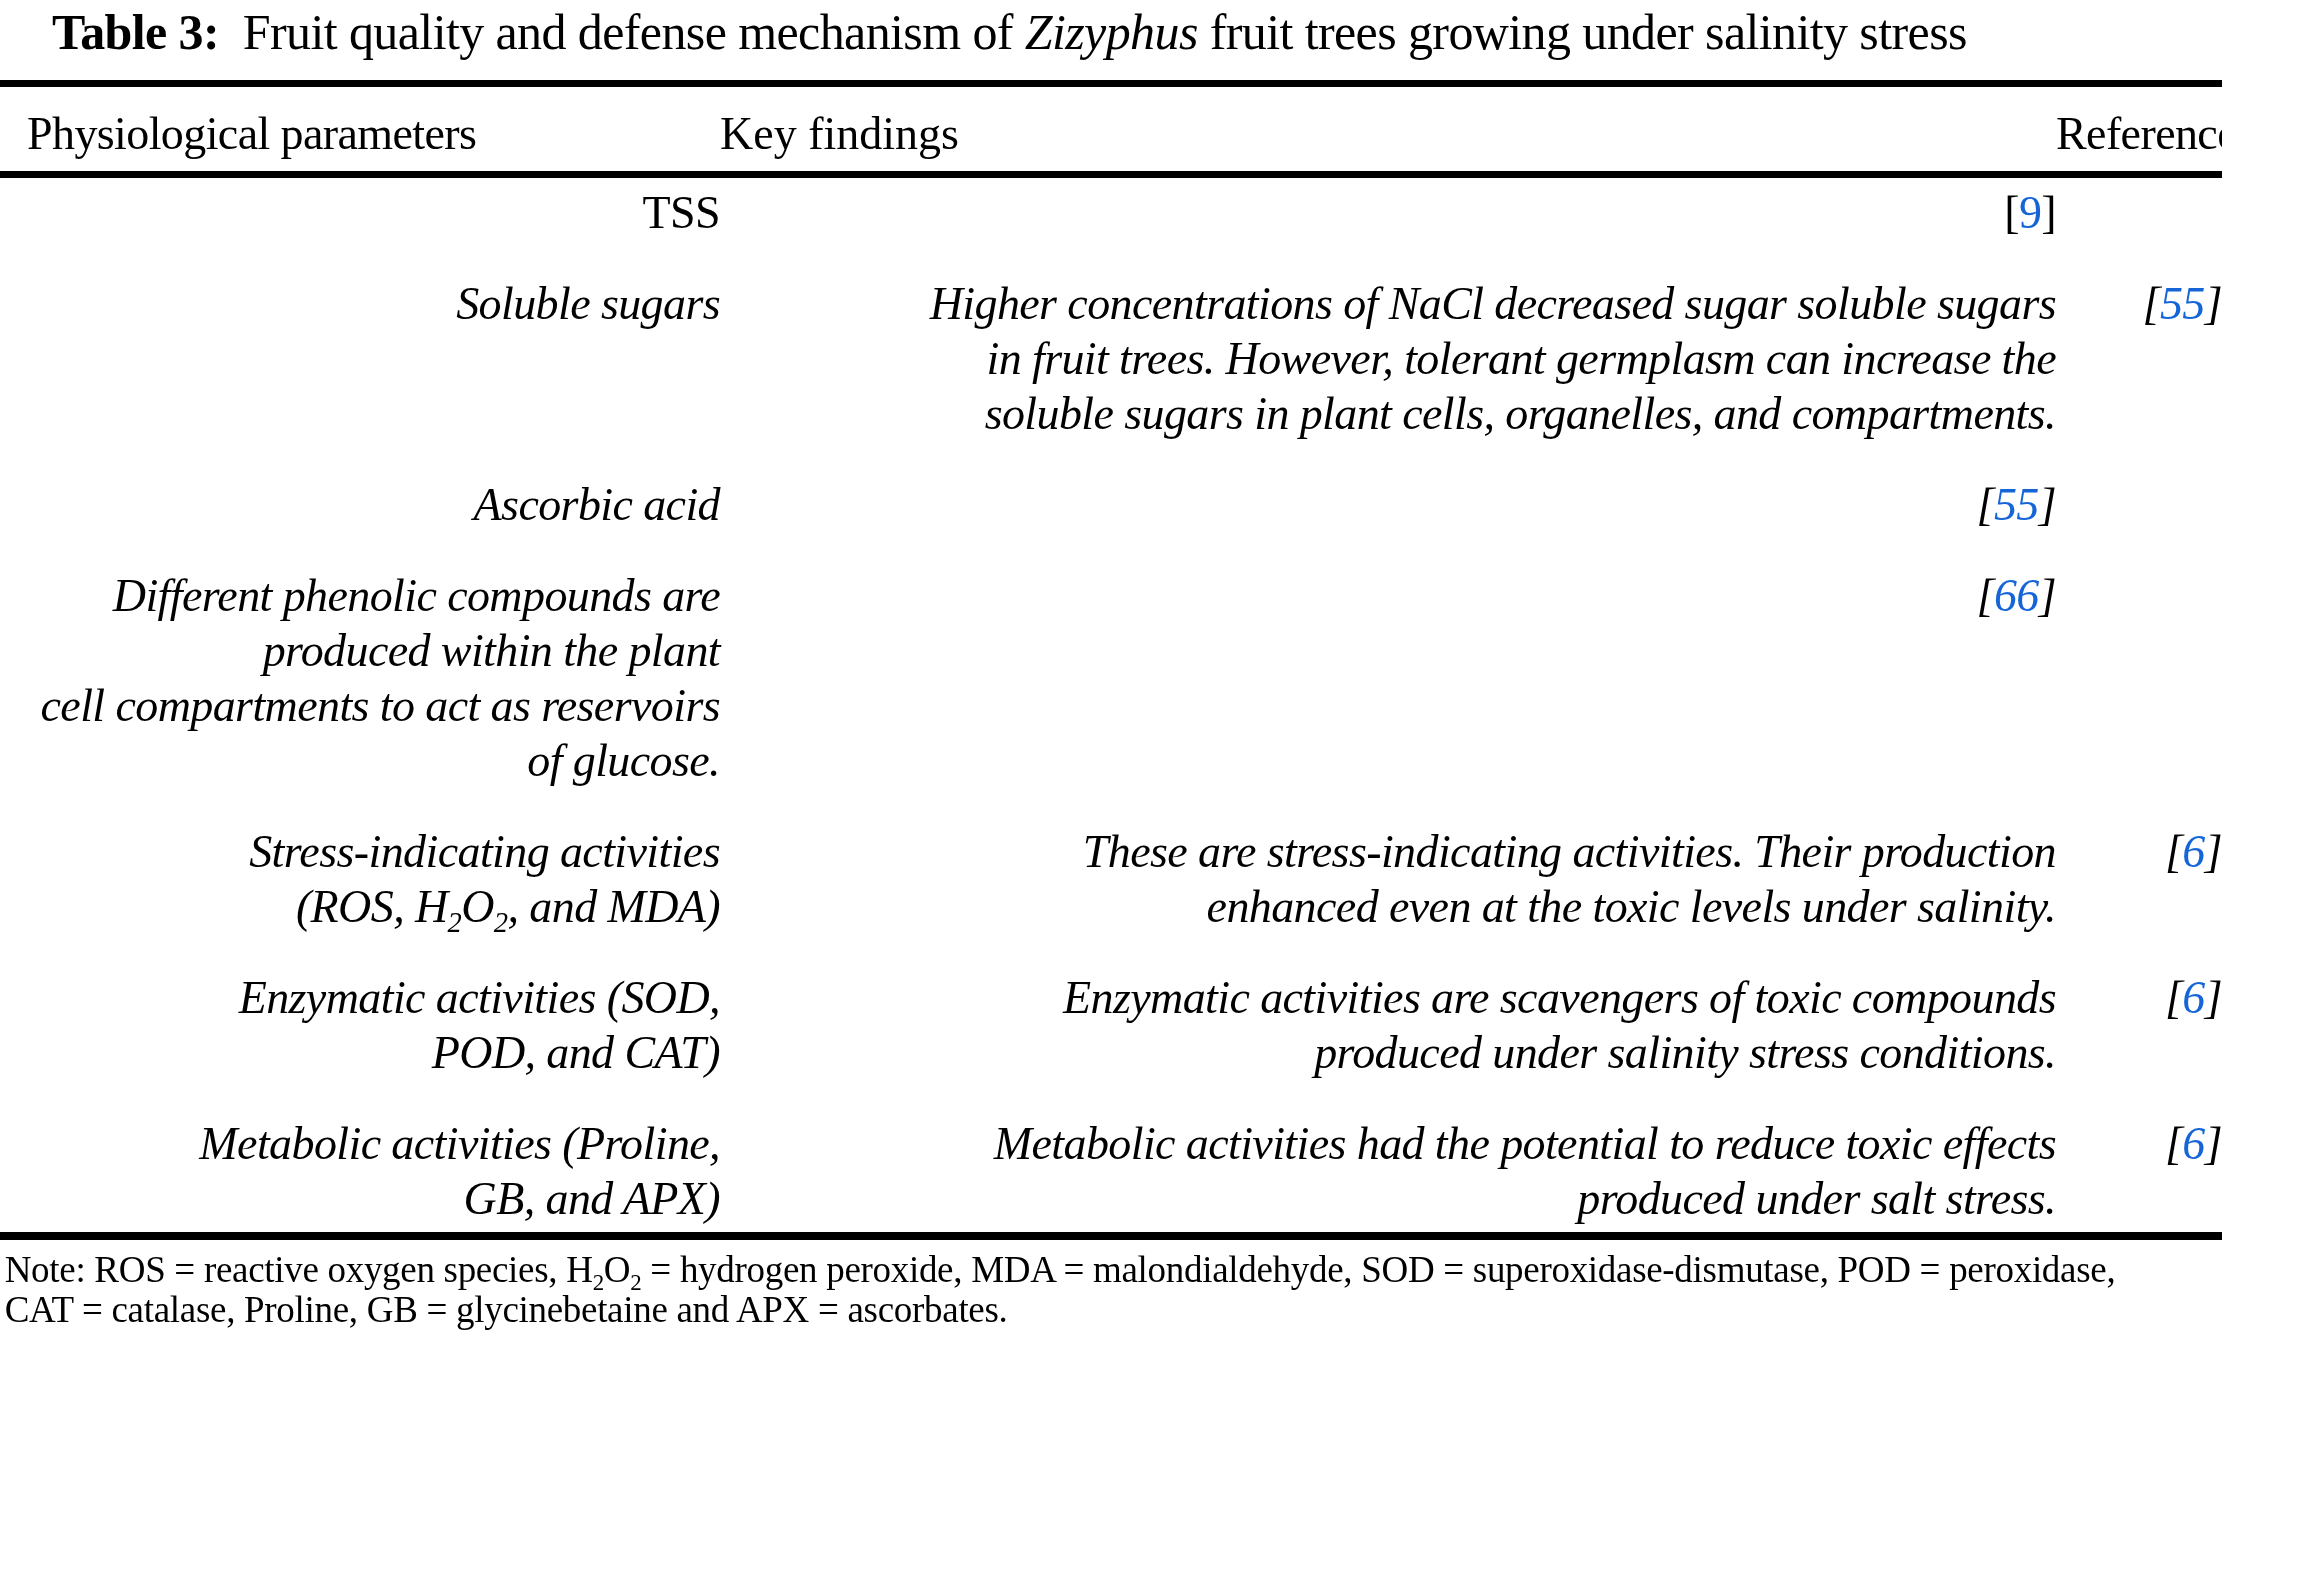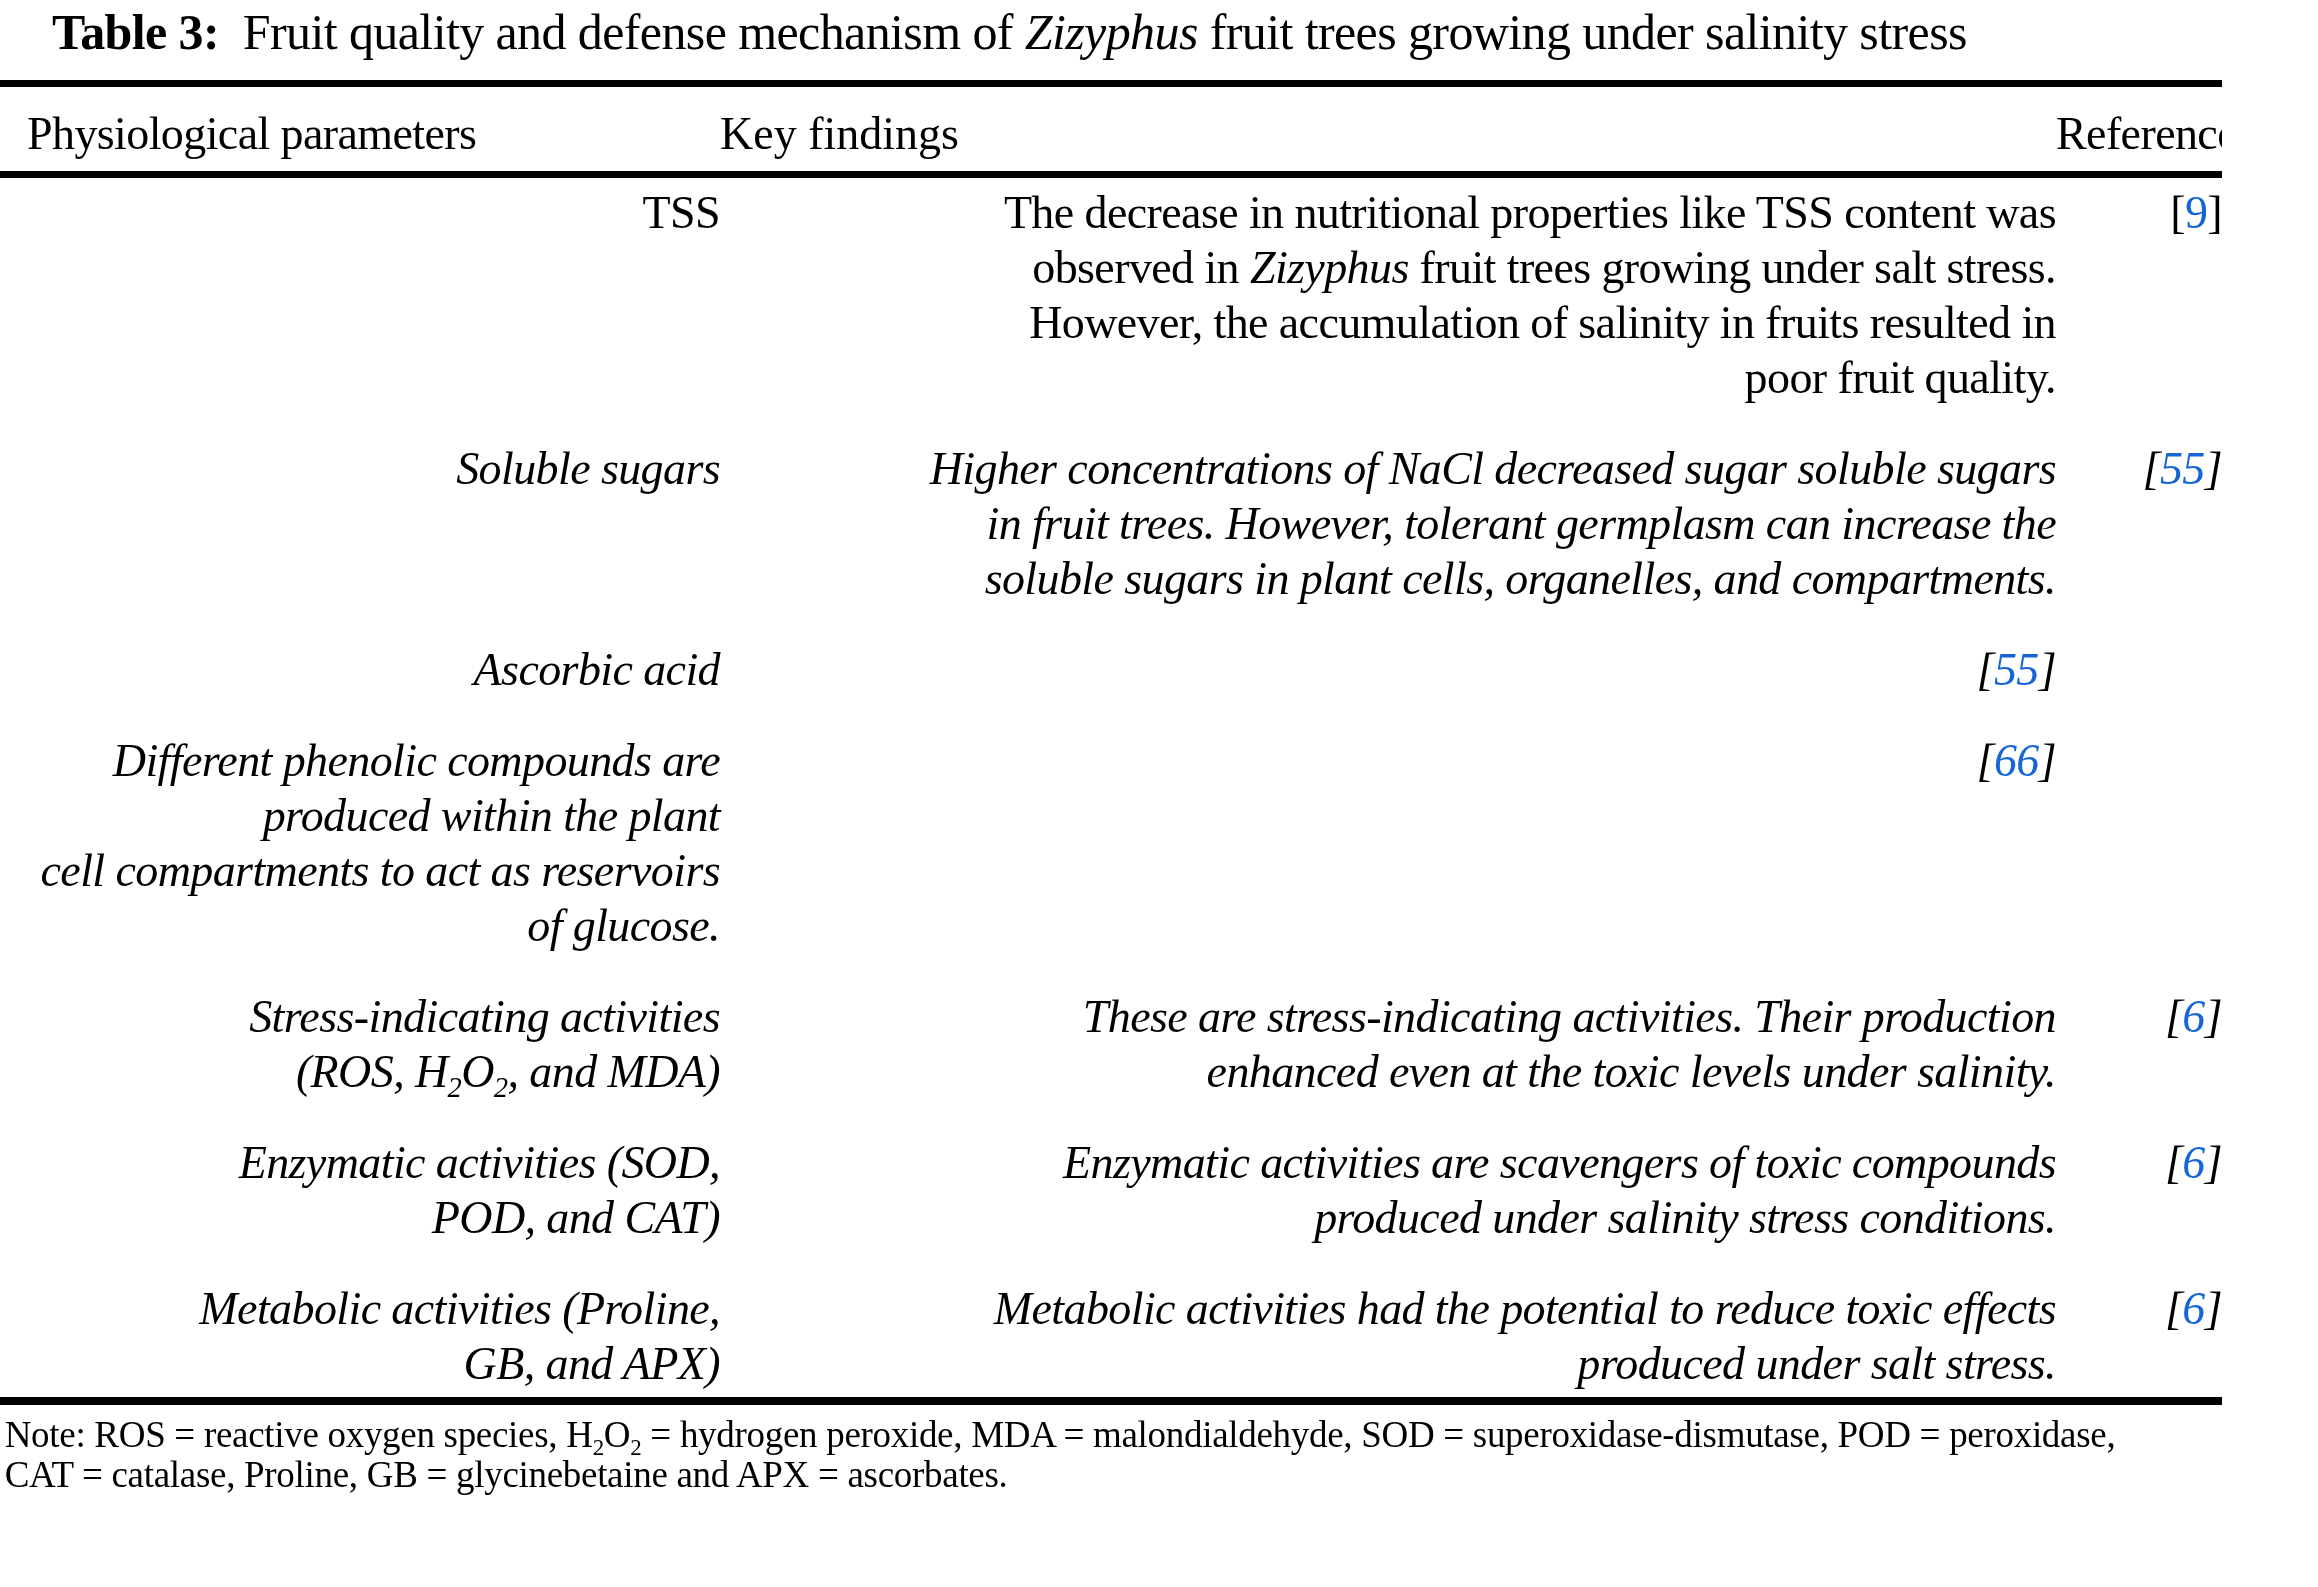--- a/index.html
+++ b/index.html
@@ -77,24 +77,20 @@
     <div class="hdr-findings">Key findings</div>
     <div class="hdr-ref">References</div>
   </div>
 
   <div class="rule rule-header"></div>
 
   <div class="rows">
 
     <div class="grid-row row">
       <div class="cell param">TSS</div>
-      <div class="cell finding">The decrease in nutritional properties like TSS content was
-observed in <i>Zizyphus</i> fruit trees growing under salt stress.
-However, the accumulation of salinity in fruits resulted in
-poor fruit quality.</div>
       <div class="cell refcol">[<span class="refnum">9</span>]</div>
     </div>
 
     <div class="grid-row row">
       <div class="cell param">Soluble sugars</div>
       <div class="cell finding">Higher concentrations of NaCl decreased sugar soluble sugars
 in fruit trees. However, tolerant germplasm can increase the
 soluble sugars in plant cells, organelles, and compartments.</div>
       <div class="cell refcol">[<span class="refnum">55</span>]</div>
     </div>

